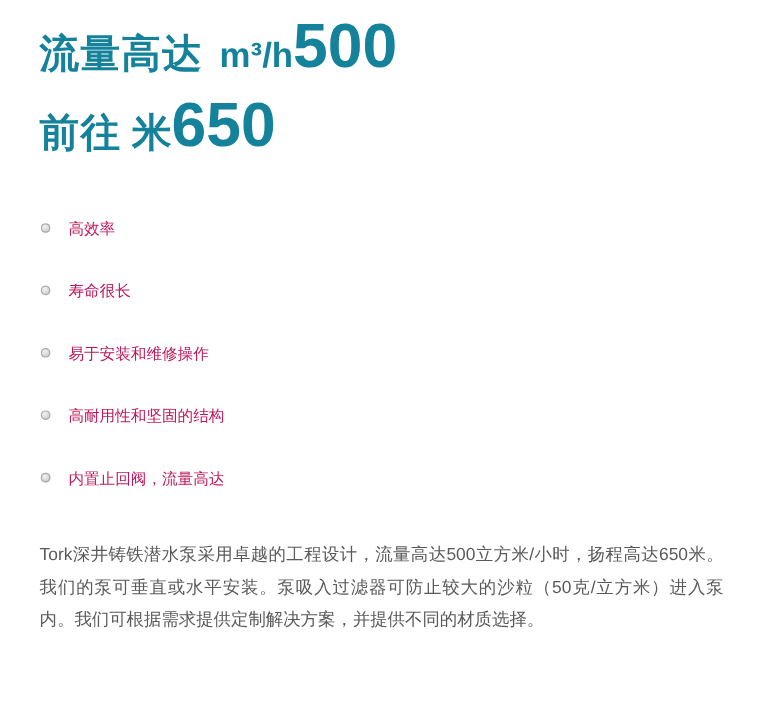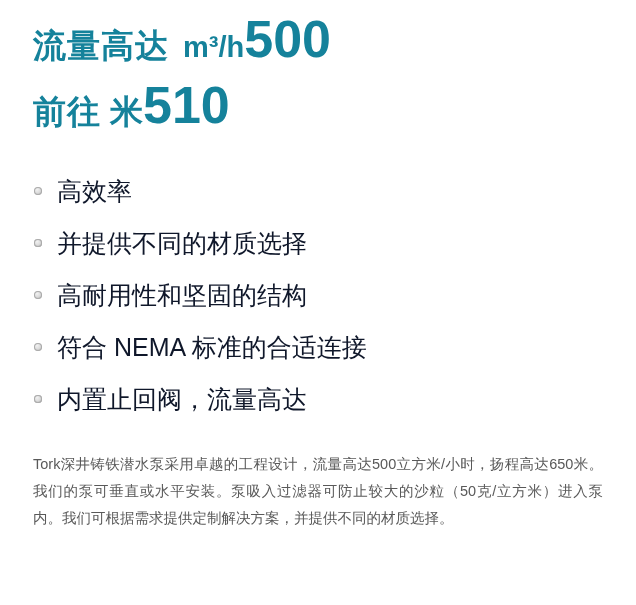--- a/index.html
+++ b/index.html
@@ -55,23 +55,23 @@
   
   .features {
     list-style: none;
     margin: 40px 0 0 0;
     padding: 0;
   }
   .feature-item {
     position: relative;
     padding-left: 24px;
     margin-bottom: 31px;
-    font-size: 25px;
+    font-size: 13px;
     line-height: 21px;
-    color: #0f172a;
+    color: #be185d;
   }
   .bullet {
     position: absolute;
     left: 1px;
     top: 6px;
     width: 8px;
     height: 8px;
     border-radius: 50%;
     background: radial-gradient(circle at 38% 32%, #f2f2f2 0%, #dcdcdc 45%, #a8a8a8 100%);
     box-shadow: inset 0 0 0 1px #ababab;
@@ -90,43 +90,40 @@
 <body>
 
 <div class="page">
   <div class="inner">
 
     <h1 class="heading">
       <span class="head-line">
         <span class="head-cn">流量高达</span><span class="head-unit">m³/h</span><span class="head-big">500</span>
       </span>
       <span class="head-line">
-        <span class="head-cn">前往</span><span class="head-unit-cn">米</span><span class="head-big">510</span>
+        <span class="head-cn">前往</span><span class="head-unit-cn">米</span><span class="head-big">650</span>
       </span>
     </h1>
 
     <ul class="features">
       <li class="feature-item">
         <span class="bullet"></span>
         <span>高效率</span>
       </li>
       <li class="feature-item">
         <span class="bullet"></span>
+        <span>寿命很长</span>
       </li>
       <li class="feature-item">
         <span class="bullet"></span>
-        <span>并提供不同的材质选择</span>
+        <span>易于安装和维修操作</span>
       </li>
       <li class="feature-item">
         <span class="bullet"></span>
         <span>高耐用性和坚固的结构</span>
-      </li>
-      <li class="feature-item">
-        <span class="bullet"></span>
-        <span>符合 NEMA 标准的合适连接</span>
       </li>
       <li class="feature-item">
         <span class="bullet"></span>
       </li>
       <li class="feature-item">
         <span class="bullet"></span>
         <span>内置止回阀，流量高达</span>
       </li>
     </ul>
 

